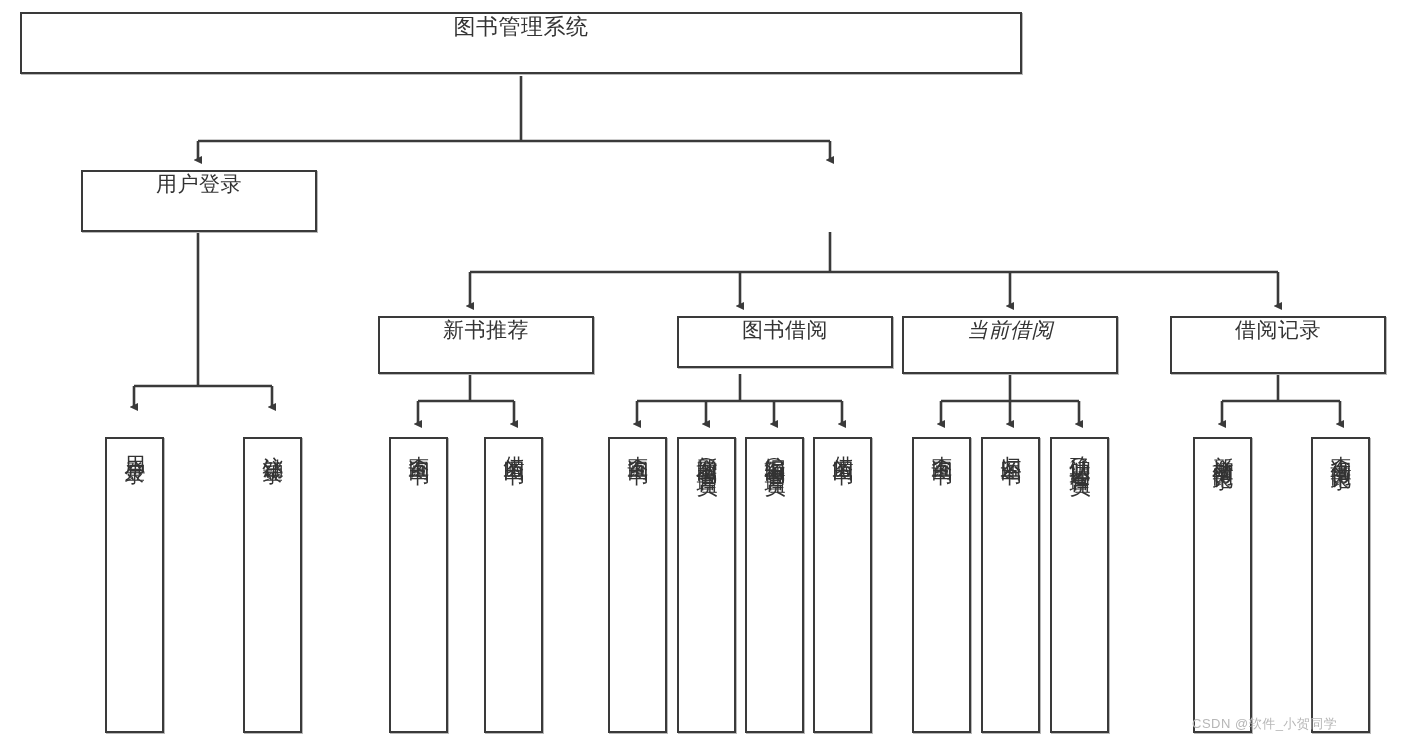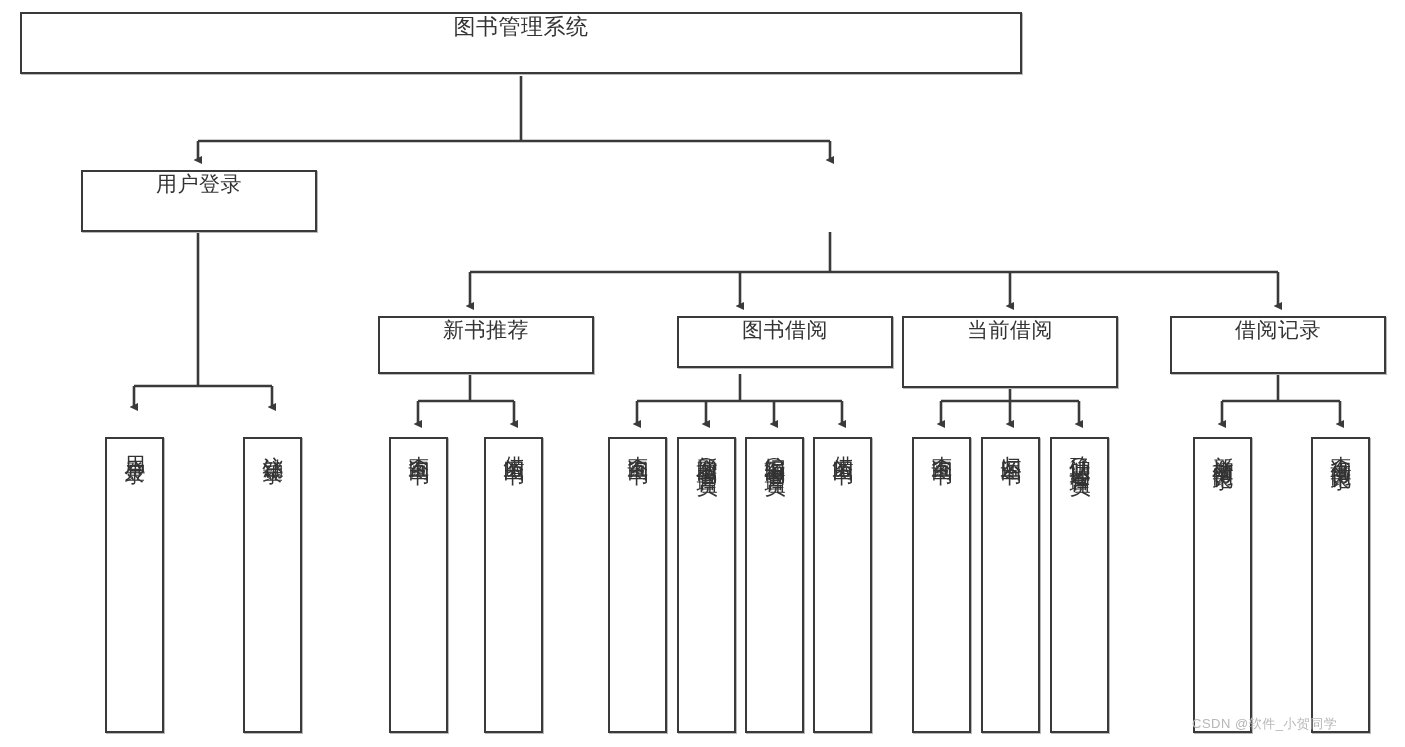--- a/index.html
+++ b/index.html
@@ -122,21 +122,21 @@
   <div class="node" style="left:81px; top:170px; width:236px; height:62px;">
     <span class="label">用户登录</span>
   </div>
 
   <div class="node" style="left:362px; top:316px; width:216px; height:58px;margin-left:16px;">
     <span class="label">新书推荐</span>
   </div>
   <div class="node" style="left:633px; top:316px; width:216px; height:52px;margin-left:44px;">
     <span class="label">图书借阅</span>
   </div>
-  <div class="node" style="left:902px; top:316px; width:216px; height:72px;">
+  <div class="node" style="left:902px; top:316px; width:216px; height:58px;font-style:italic;">
     <span class="label">当前借阅</span>
   </div>
   <div class="node" style="left:1170px; top:316px; width:216px; height:58px;">
     <span class="label">借阅记录</span>
   </div>
 
   <div class="node vertical" style="left:105px; top:437px; width:59px; height:296px;">
     <span class="label">用户登录</span>
   </div>
   <div class="node vertical" style="left:243px; top:437px; width:59px; height:296px;">

